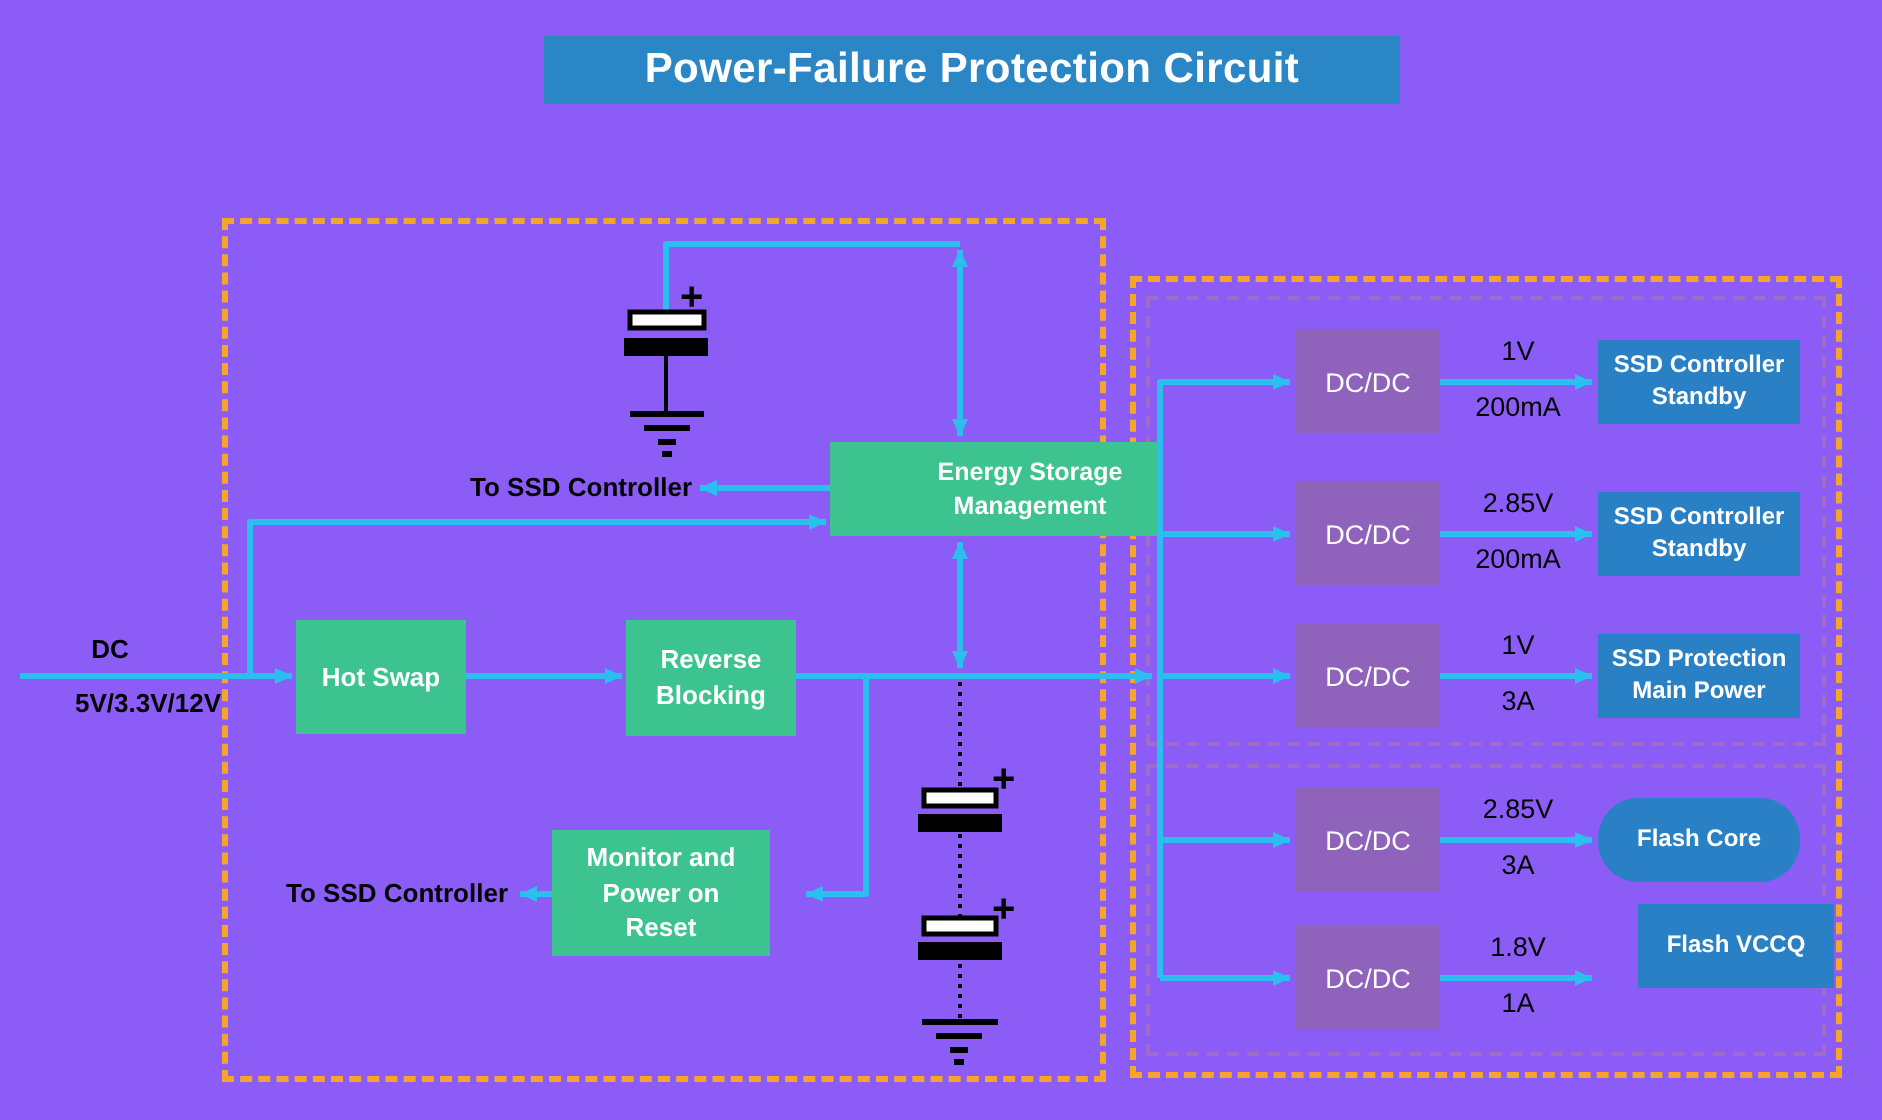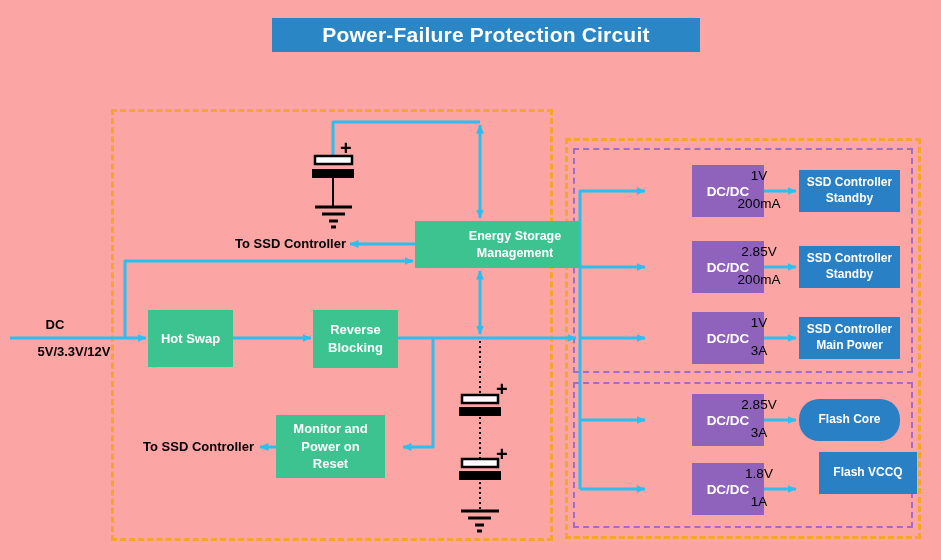--- a/index.html
+++ b/index.html
@@ -1,39 +1,39 @@
 <!DOCTYPE html>
 <html><head>
 <meta charset="utf-8">
 <style>
   html,body{margin:0;padding:0;background:#ffffff;}
   #stage{
-    position:relative;width:941px;height:560px;background:#fca5a5;
+    position:relative;width:941px;height:560px;background:#8b5cf6;
     font-family:"Liberation Sans",sans-serif;overflow:hidden;
   }
   .abs{position:absolute;}
   
   #title-bar{
     left:272px;top:18px;width:428px;height:34px;background:#2B86C6;
     color:#fff;font-size:21px;font-weight:bold;display:flex;
     align-items:center;justify-content:center;letter-spacing:.2px;
   }
   
   .frame-orange{border:3px dashed #F6A52B;}
   .frame-purple{border:2px dashed #A16CC9;}
   #frame-left{left:111px;top:109px;width:436px;height:426px;}
   #frame-right{left:565px;top:138px;width:350px;height:395px;}
   #frame-dcdc-top{left:573px;top:148px;width:336px;height:221px;}
   #frame-dcdc-bottom{left:573px;top:382px;width:336px;height:142px;}
   
   .gbox{background:#3CC390;color:#fff;font-weight:bold;font-size:13px;
     display:flex;align-items:center;justify-content:center;text-align:center;
     line-height:1.35;z-index:3;}
-  .pbox{background:#8F63BC;color:#fff;font-weight:bold;font-size:13.5px;
-    display:flex;align-items:center;justify-content:center;z-index:3;margin-left:44px;}
+  .pbox{background:#8F63BC;color:#fff;font-weight:normal;font-size:13.5px;
+    display:flex;align-items:center;justify-content:center;z-index:3;}
   .bbox{background:#2980C4;color:#fff;font-weight:bold;font-size:12px;
     display:flex;align-items:center;justify-content:center;text-align:center;
     line-height:1.3;padding:0 3px;box-sizing:border-box;z-index:3;}
   #box-hot-swap{left:148px;top:310px;width:85px;height:57px;}
   #box-reverse-blocking{left:313px;top:310px;width:85px;height:58px;padding:0 8px;box-sizing:border-box;}
   #box-energy-storage{left:415px;top:221px;width:128px;height:47px;font-size:12.5px;padding-left:36px;}
   #box-monitor{left:276px;top:415px;width:109px;height:63px;padding:0 12px;box-sizing:border-box;}
   
   .lbl{color:#000;font-size:13px;font-weight:bold;z-index:3;}
   #lbl-dc{left:30px;top:317px;width:50px;text-align:center;}
@@ -137,21 +137,21 @@
   <div class="abs bbox" style="left:799px;top:170px;width:101px;height:42px;">SSD Controller Standby</div>
 
   <div class="abs pbox" style="left:648px;top:241px;width:72px;height:52px;">DC/DC</div>
   <div class="vlabel" style="top:244px;">2.85V</div>
   <div class="vlabel" style="top:272px;">200mA</div>
   <div class="abs bbox" style="left:799px;top:246px;width:101px;height:42px;">SSD Controller Standby</div>
 
   <div class="abs pbox" style="left:648px;top:312px;width:72px;height:52px;">DC/DC</div>
   <div class="vlabel" style="top:315px;">1V</div>
   <div class="vlabel" style="top:343px;">3A</div>
-  <div class="abs bbox" style="left:799px;top:317px;width:101px;height:42px;">SSD Controller Main Power</div>
+  <div class="abs bbox" style="left:799px;top:317px;width:101px;height:42px;">SSD Protection Main Power</div>
 
   <div class="abs pbox" style="left:648px;top:394px;width:72px;height:52px;">DC/DC</div>
   <div class="vlabel" style="top:397px;">2.85V</div>
   <div class="vlabel" style="top:425px;">3A</div>
   <div class="abs bbox" style="left:799px;top:399px;width:101px;height:42px;border-radius:20px;">Flash Core</div>
 
   <div class="abs pbox" style="left:648px;top:463px;width:72px;height:52px;">DC/DC</div>
   <div class="vlabel" style="top:466px;">1.8V</div>
   <div class="vlabel" style="top:494px;">1A</div>
   <div class="abs bbox" style="left:799px;top:452px;width:98px;height:42px;margin-left:20px;">Flash VCCQ</div>

